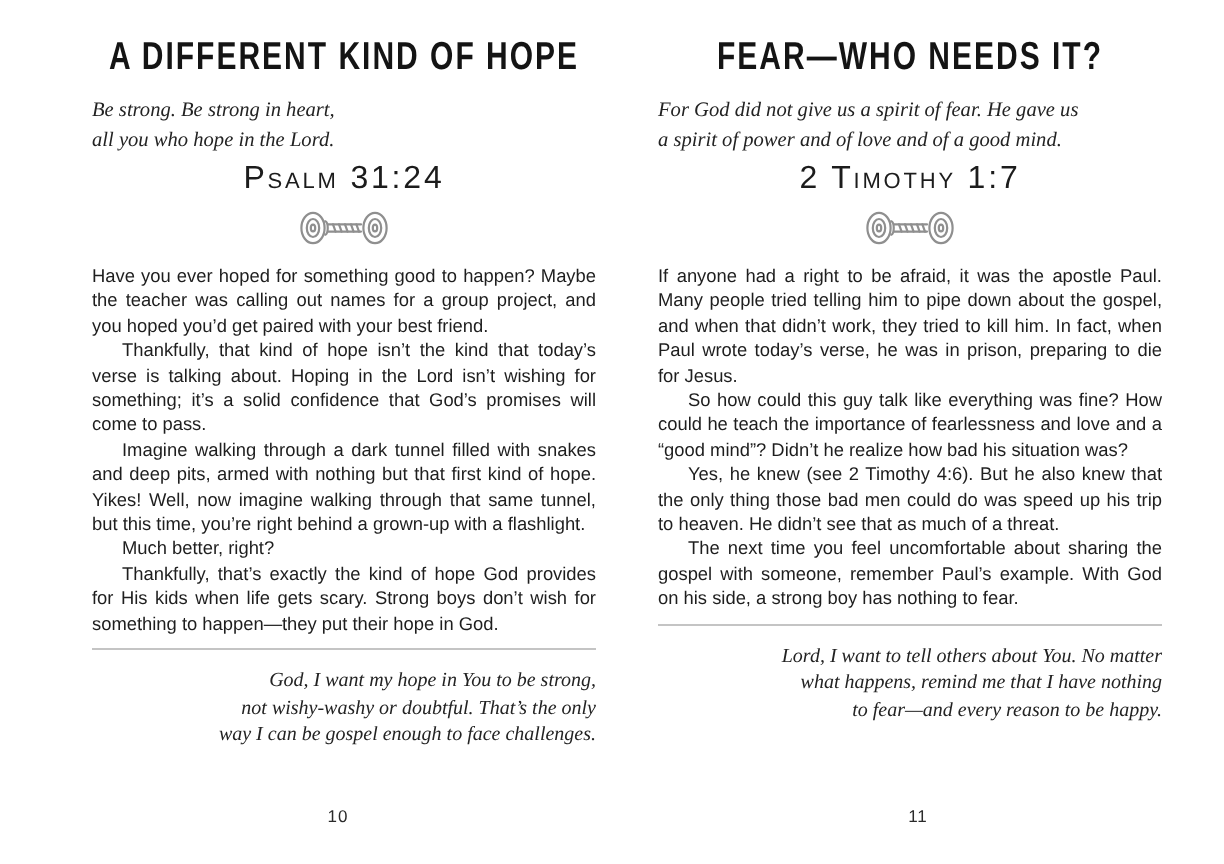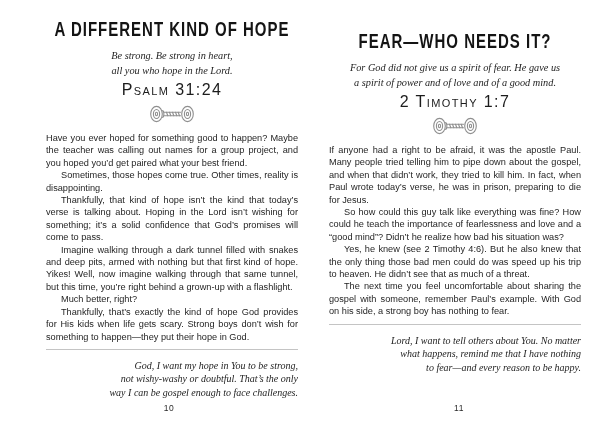--- a/index.html
+++ b/index.html
@@ -9,40 +9,40 @@
     font-family: "Liberation Sans", sans-serif;
     color: #1f1f1f;
     position: relative;
     overflow: hidden;
   }
   .page {
     position: absolute; top: 0; height: 432px; width: 306px;
     box-sizing: border-box;
   }
   .page-left  { left: 16px;     padding: 0 24px 0 30px; }
-  .page-right { left: 306px; padding: 12px 31px 0 23px; }
+  .page-right { left: 306px; padding: 0 31px 0 23px; }
 
   .chapter-title {
     margin-top: 20px;
     text-align: center;
     font-weight: 800;
     font-size: 15px;
     letter-spacing: 1px;
     color: #141414;
     white-space: nowrap;
   }
   .chapter-title .stretch {
     display: inline-block;
     transform: scaleY(1.3);
     transform-origin: center;
   }
 
   .verse {
     margin-top: 11px;
-    text-align: center;
+    text-align: left;
     font-family: "Liberation Serif", serif;
     font-style: italic;
     font-size: 10.3px;
     line-height: 15px;
     color: #232323;
   }
   .verse-ref {
     text-align: center;
     font-family: "Liberation Sans", sans-serif;
     font-variant: small-caps;
@@ -118,22 +118,21 @@
         <path d="M16 9.2 h16.5 M16 12.8 h16.5"></path>
         <path d="M18.5 9.2 l1.3 3.6 M21.5 9.2 l1.3 3.6 M24.5 9.2 l1.3 3.6 M27.5 9.2 l1.3 3.6 M30.2 9.2 l1.3 3.6"></path>
         <ellipse cx="39.5" cy="11" rx="5.8" ry="7.6"></ellipse>
         <ellipse cx="39.5" cy="11" rx="3.1" ry="4.5"></ellipse>
         <ellipse cx="39.5" cy="11" rx="1.1" ry="1.7"></ellipse>
       </g>
     </svg>
   </div>
 
   <div class="body-text">
-    <p>Have you ever hoped for something good to happen? Maybe the teacher was calling out names for a group project, and you hoped you’d get paired what your best friend.</p>
-    <p>Sometimes, those hopes come true. Other times, reality is disappointing.</p>
+    <p>Have you ever hoped for something good to happen? Maybe the teacher was calling out names for a group project, and you hoped you’d get paired with your best friend.</p>
     <p>Thankfully, that kind of hope isn’t the kind that today’s verse is talking about. Hoping in the Lord isn’t wishing for something; it’s a solid confidence that God’s promises will come to pass.</p>
     <p>Imagine walking through a dark tunnel filled with snakes and deep pits, armed with nothing but that first kind of hope. Yikes! Well, now imagine walking through that same tunnel, but this time, you’re right behind a grown-up with a flashlight.</p>
     <p>Much better, right?</p>
     <p>Thankfully, that’s exactly the kind of hope God provides for His kids when life gets scary. Strong boys don’t wish for something to happen—they put their hope in God.</p>
   </div>
 
   <hr class="divider">
 
   <div class="prayer">
     <div>God, I want my hope in You to be strong,</div>

